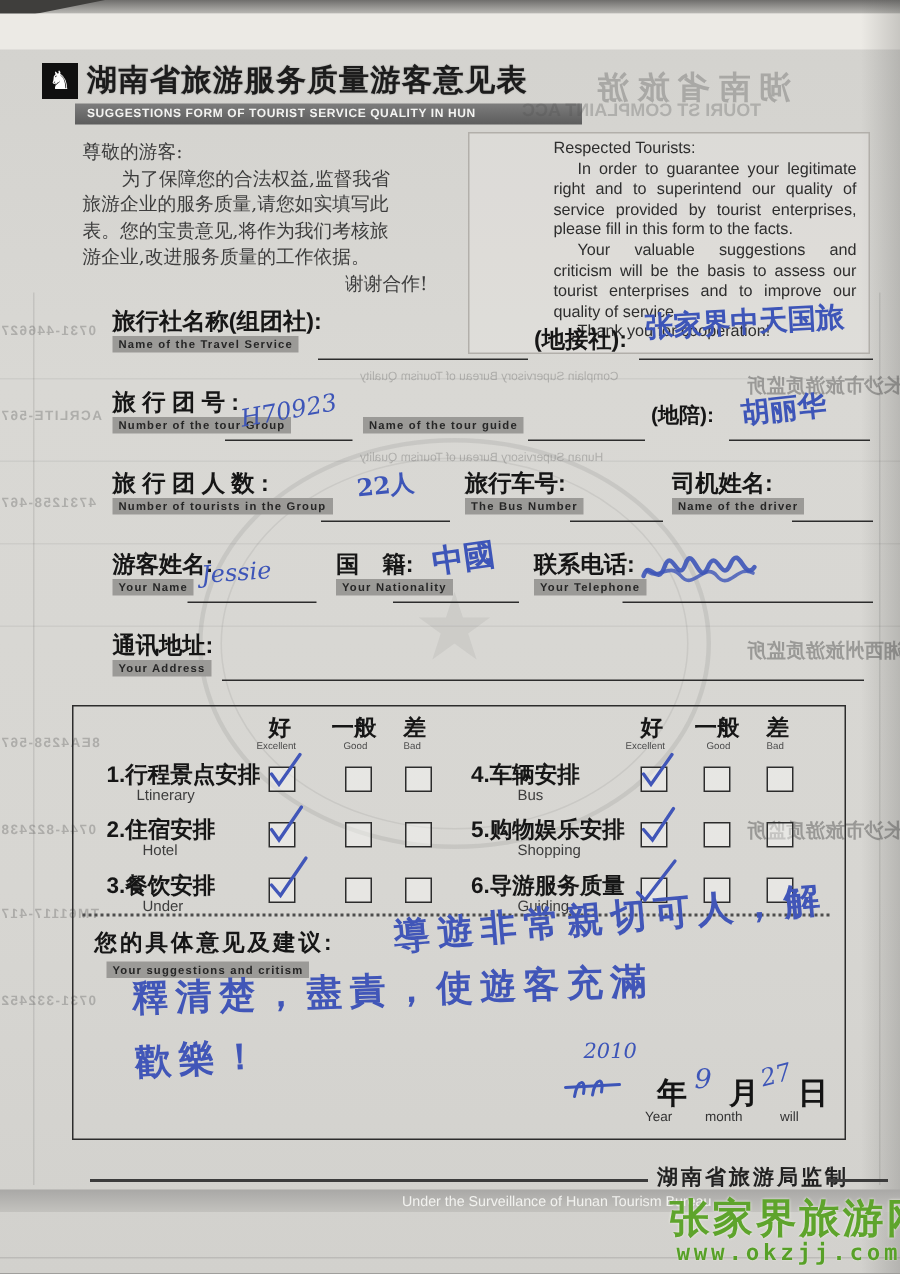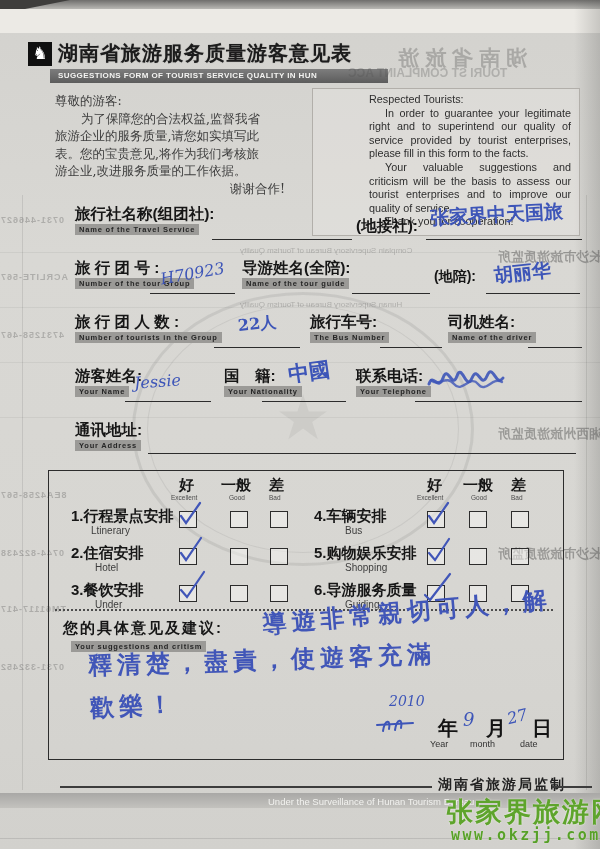--- a/index.html
+++ b/index.html
@@ -141,21 +141,20 @@
   <div class="strip" style="left:75px;top:224px">Name of the Travel Service</div>
   <div class="uline" style="left:212px;top:238px;width:140px"></div>
   <div class="cnlabel" style="left:356px;top:216px">(地接社):</div>
   <div class="uline" style="left:426px;top:238px;width:156px"></div>
   <div class="hw cn" style="left:430px;top:202px;font-size:19px;transform:rotate(-3deg)">张家界中天国旅</div>
 
   <div class="cnlabel" style="left:75px;top:258px">旅 行 团 号 :</div>
   <div class="strip" style="left:75px;top:278px">Number of the tour Group</div>
   <div class="uline" style="left:150px;top:292px;width:85px"></div>
   <div class="hw" style="left:160px;top:264px;font-size:16px;transform:rotate(-10deg)">H70923</div>
-  <div class="cnlabel" style="left:242px;top:258px">导游姓名(全陪):</div>
   <div class="strip" style="left:242px;top:278px">Name of the tour guide</div>
   <div class="uline" style="left:352px;top:292px;width:78px"></div>
   <div class="cnlabel" style="left:434px;top:268px;font-size:14px">(地陪):</div>
   <div class="uline" style="left:486px;top:292px;width:94px"></div>
   <div class="hw cn" style="left:494px;top:260px;font-size:19px;transform:rotate(-6deg)">胡丽华</div>
 
   <div class="cnlabel" style="left:75px;top:312px">旅 行 团 人 数 :</div>
   <div class="strip" style="left:75px;top:332px">Number of tourists in the Group</div>
   <div class="uline" style="left:214px;top:346px;width:86px"></div>
   <div class="hw cn" style="left:238px;top:314px;font-size:16px;transform:rotate(-6deg)">22人</div>
@@ -273,21 +272,21 @@
 
     <div class="dotline"></div>
     <div class="sug-label">您的具体意见及建议:</div>
     <div class="strip sug-strip" style="position:absolute">Your suggestions and critism</div>
 
     <div class="rb date-cn" style="left:389px;top:244px">年</div>
     <div class="rb date-cn" style="left:437px;top:244px">月</div>
     <div class="rb date-cn" style="left:483px;top:244px">日</div>
     <div class="rb date-en" style="left:381px;top:268px">Year</div>
     <div class="rb date-en" style="left:421px;top:268px">month</div>
-    <div class="rb date-en" style="left:471px;top:268px">date</div>
+    <div class="rb date-en" style="left:471px;top:268px">will</div>
     <div class="rb hw" style="left:340px;top:222px;font-size:14px">2010</div>
     <div class="rb hw" style="left:414px;top:238px;font-size:18px">9</div>
     <div class="rb hw" style="left:458px;top:236px;font-size:16px;transform:rotate(-14deg)">27</div>
     <svg class="scribble" style="left:326px;top:244px" width="40" height="20" viewBox="0 0 40 20">
       <path d="M8 16 C10 4 16 4 14 14 M20 15 C22 3 28 3 26 13" fill="none" stroke="#3d55b8" stroke-width="2" stroke-linecap="round"></path>
       <path d="M2 10 L38 8" fill="none" stroke="#3d55b8" stroke-width="2" stroke-linecap="round"></path>
     </svg>
   </div>
 
   <div class="hw-line" style="left:262px;top:596px;transform:rotate(-5deg)">導遊非常親切可人，解</div>

